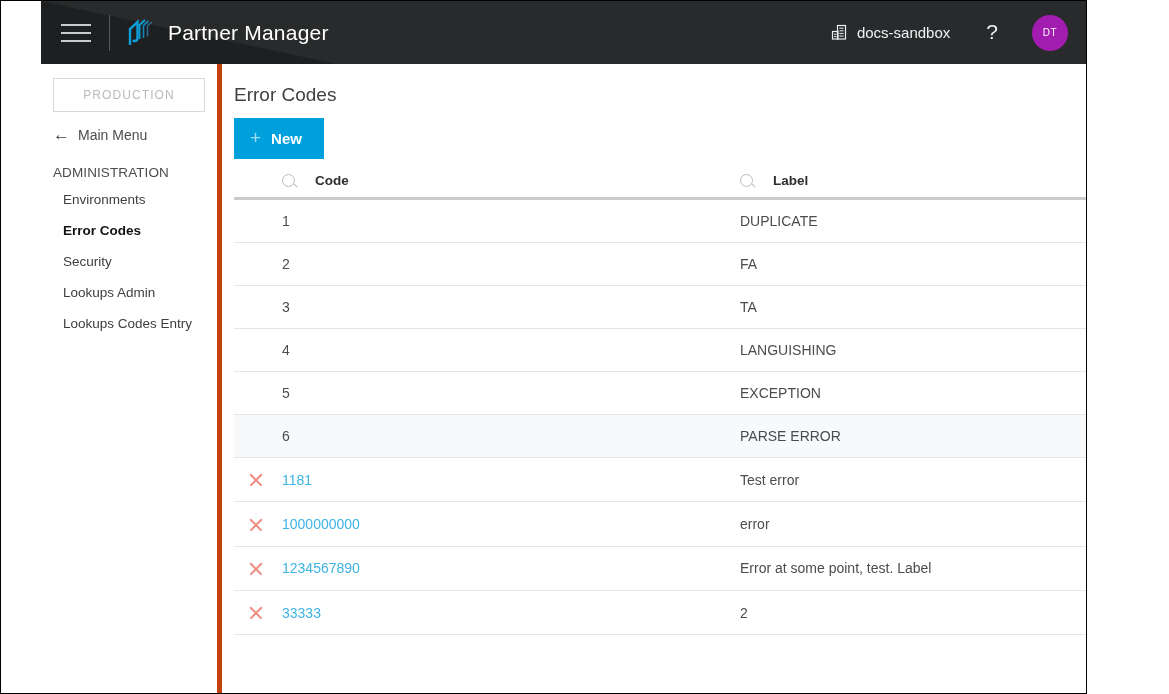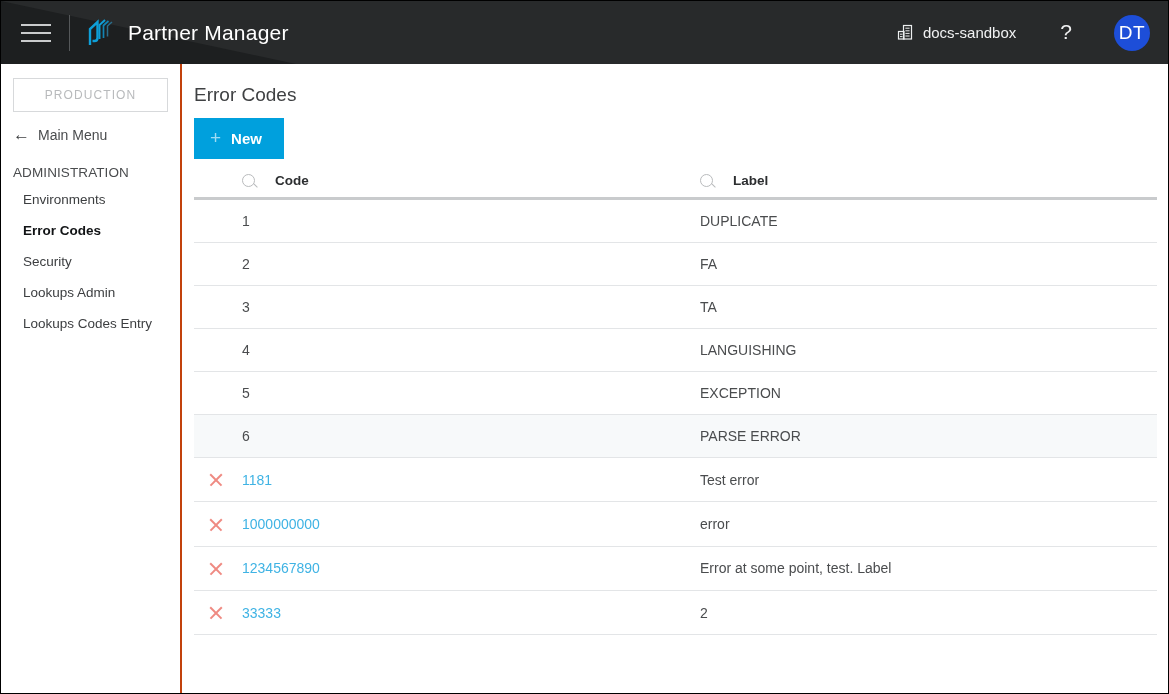--- a/index.html
+++ b/index.html
@@ -6,26 +6,27 @@
     margin: 0;
     padding: 0;
     background: #ffffff;
   }
   body {
     font-family: "Liberation Sans", sans-serif;
     -webkit-font-smoothing: antialiased;
   }
   #app {
     position: relative;
-    width: 1169px;
+    width: 1087px;
     height: 694px;
     box-sizing: border-box;
     border: 1px solid #000000;
     overflow: hidden;
     background: #ffffff;
+    padding-left: 40px;
   }
 
   
   .header {
     position: relative;
     height: 63px;
     background: #282a2b;
     overflow: hidden;
     display: flex;
     align-items: center;
@@ -83,21 +84,21 @@
     white-space: nowrap;
   }
   .header-right {
     position: relative;
     z-index: 2;
     margin-left: auto;
     display: flex;
     align-items: center;
     height: 100%;
     padding-right: 18px;
-    gap: 16px;
+    gap: 8px;
   }
   .tenant {
     display: flex;
     align-items: center;
     gap: 9px;
     color: #f0f1f2;
     font-size: 15px;
     cursor: pointer;
     padding: 6px 10px;
   }
@@ -105,40 +106,40 @@
     color: #f0f1f2;
     font-size: 21px;
     cursor: pointer;
     padding: 4px 18px 6px 18px;
     line-height: 1;
   }
   .avatar {
     width: 36px;
     height: 36px;
     border-radius: 50%;
-    background: #1d4ed8;
+    background: #a21caf;
     color: #ffffff;
-    font-size: 19px;
+    font-size: 10px;
     letter-spacing: .5px;
     display: flex;
     align-items: center;
     justify-content: center;
     margin-left: 8px;
     cursor: pointer;
   }
 
   
   .body-row {
     display: flex;
     height: 629px;
   }
   .sidebar {
     width: 181px;
     min-width: 181px;
-    border-right: 2px solid #c2410c;
+    border-right: 5px solid #c2410c;
     box-sizing: border-box;
     padding-top: 12px;
     background: #ffffff;
   }
   .env-badge {
     margin: 2px 12px 0 12px;
     border: 1px solid #d7d9db;
     color: #b8babc;
     font-size: 12px;
     letter-spacing: 1.1px;

